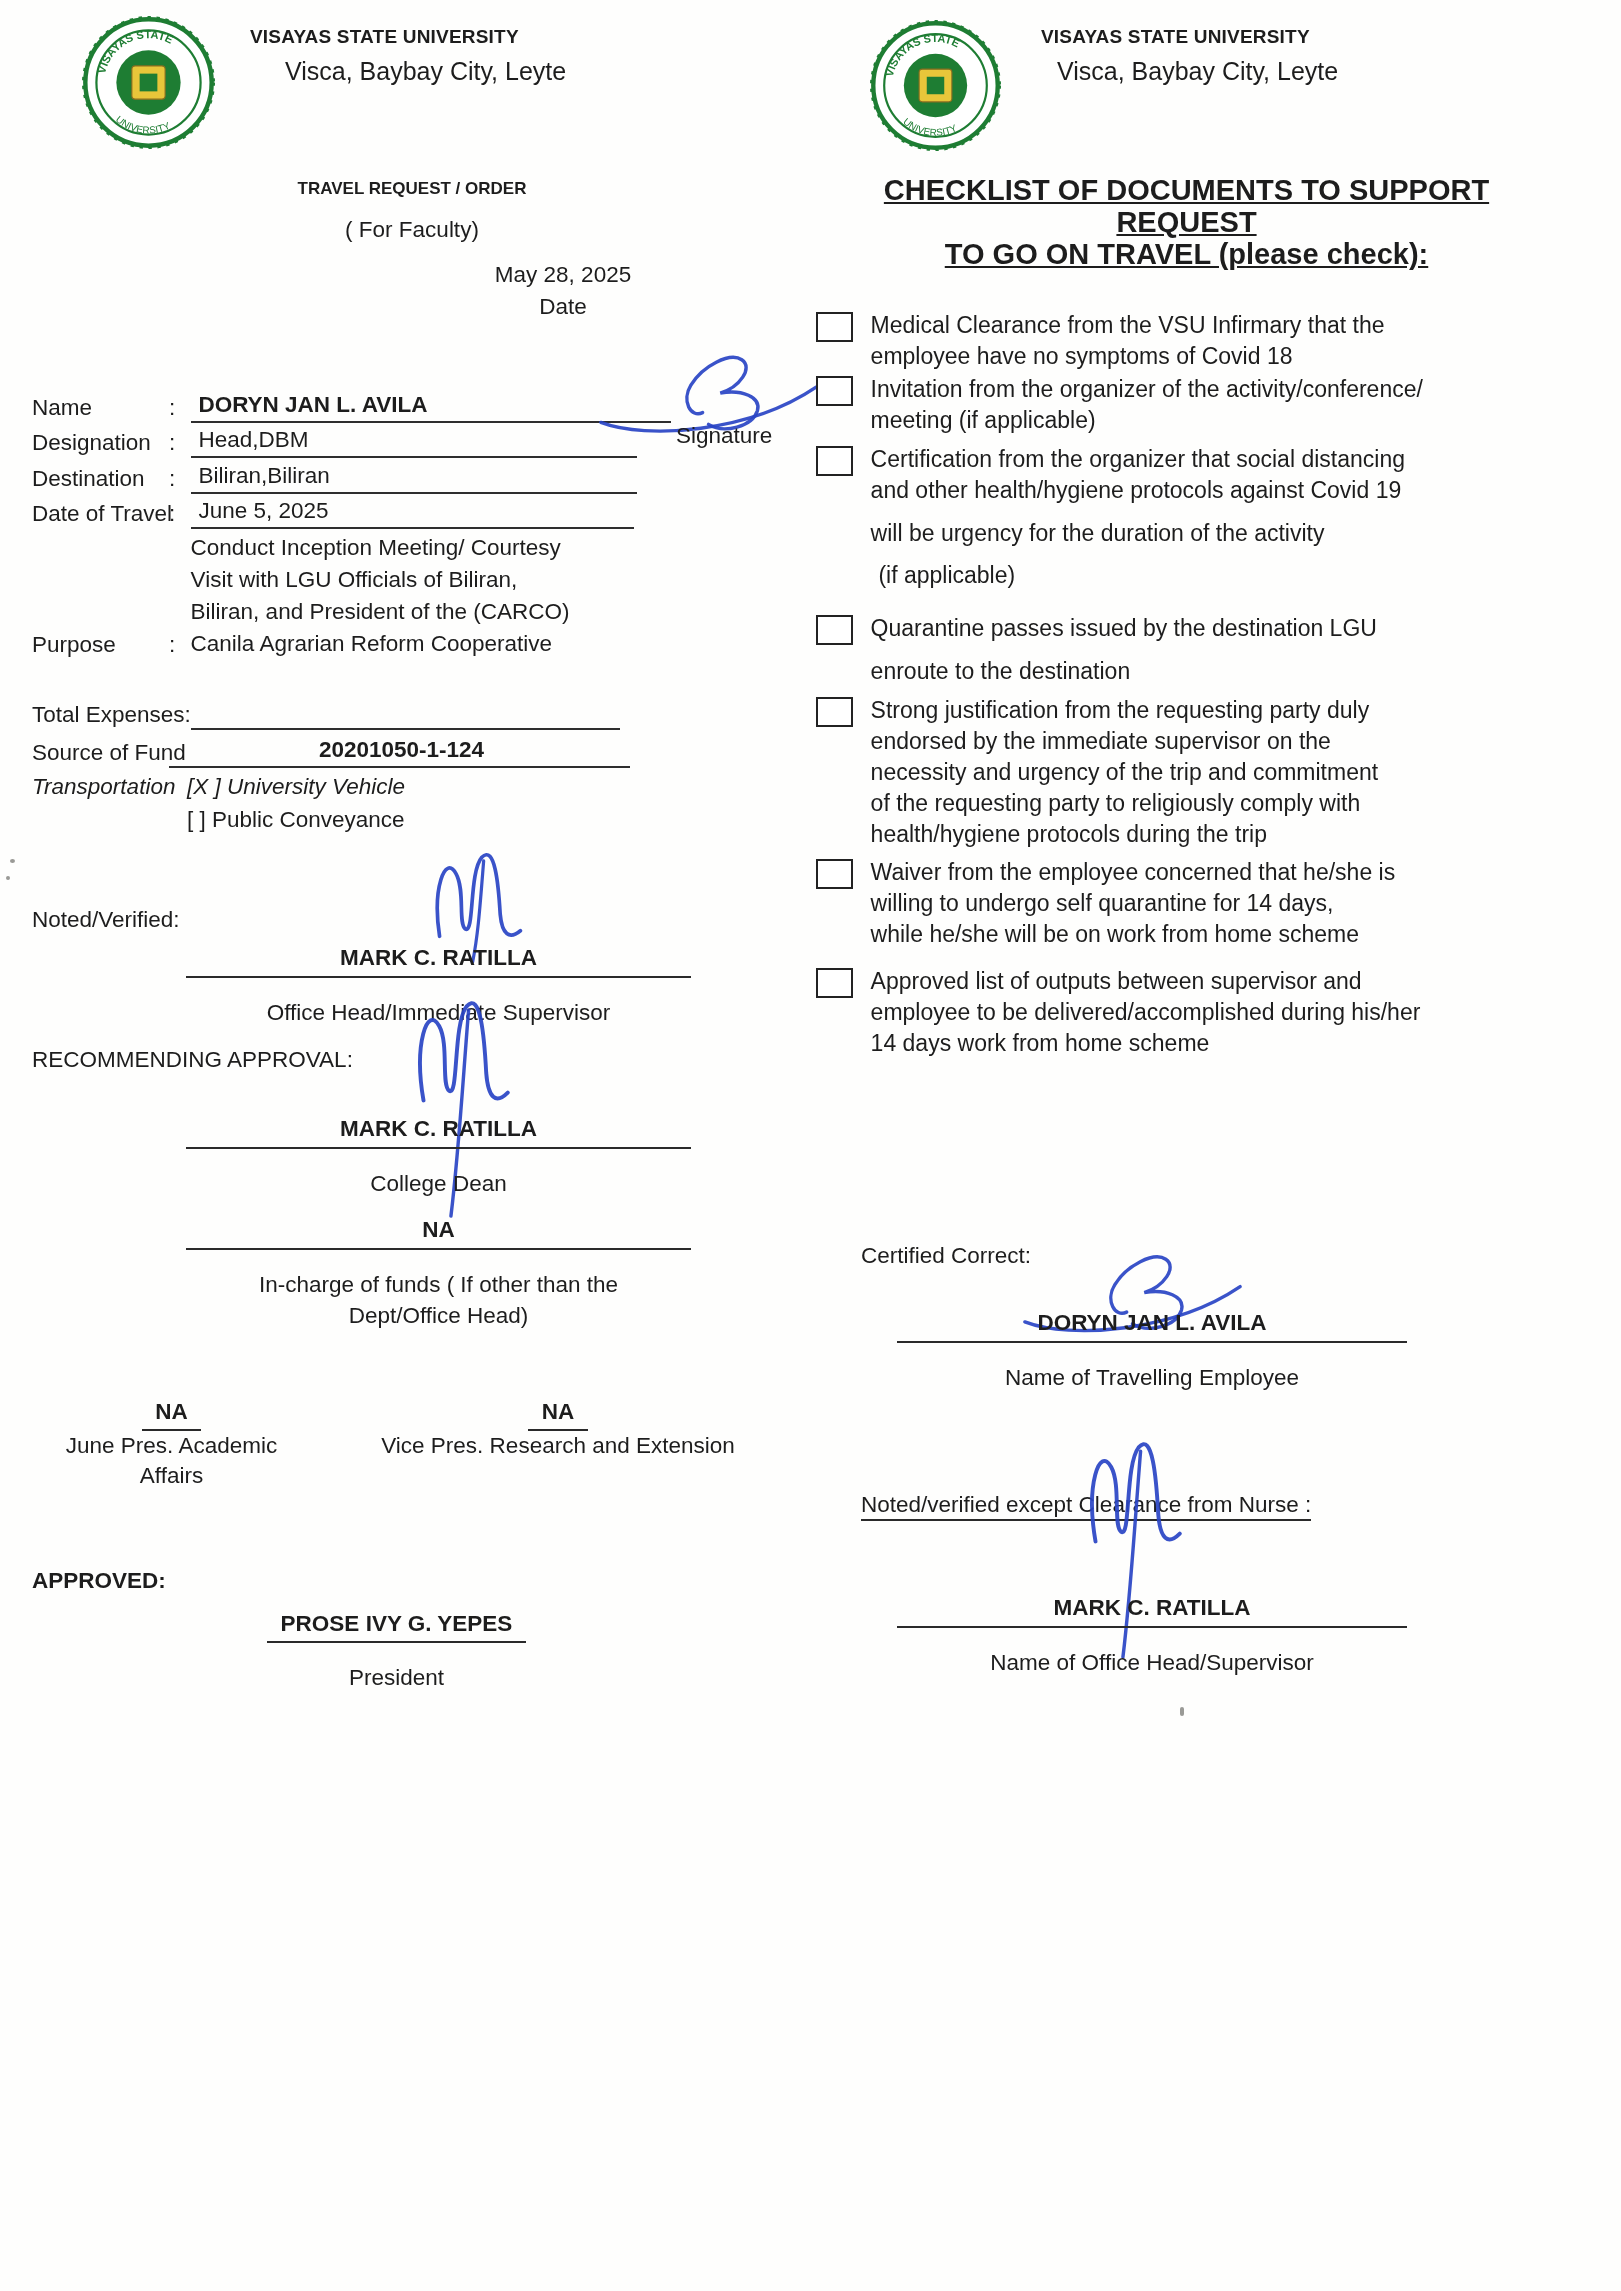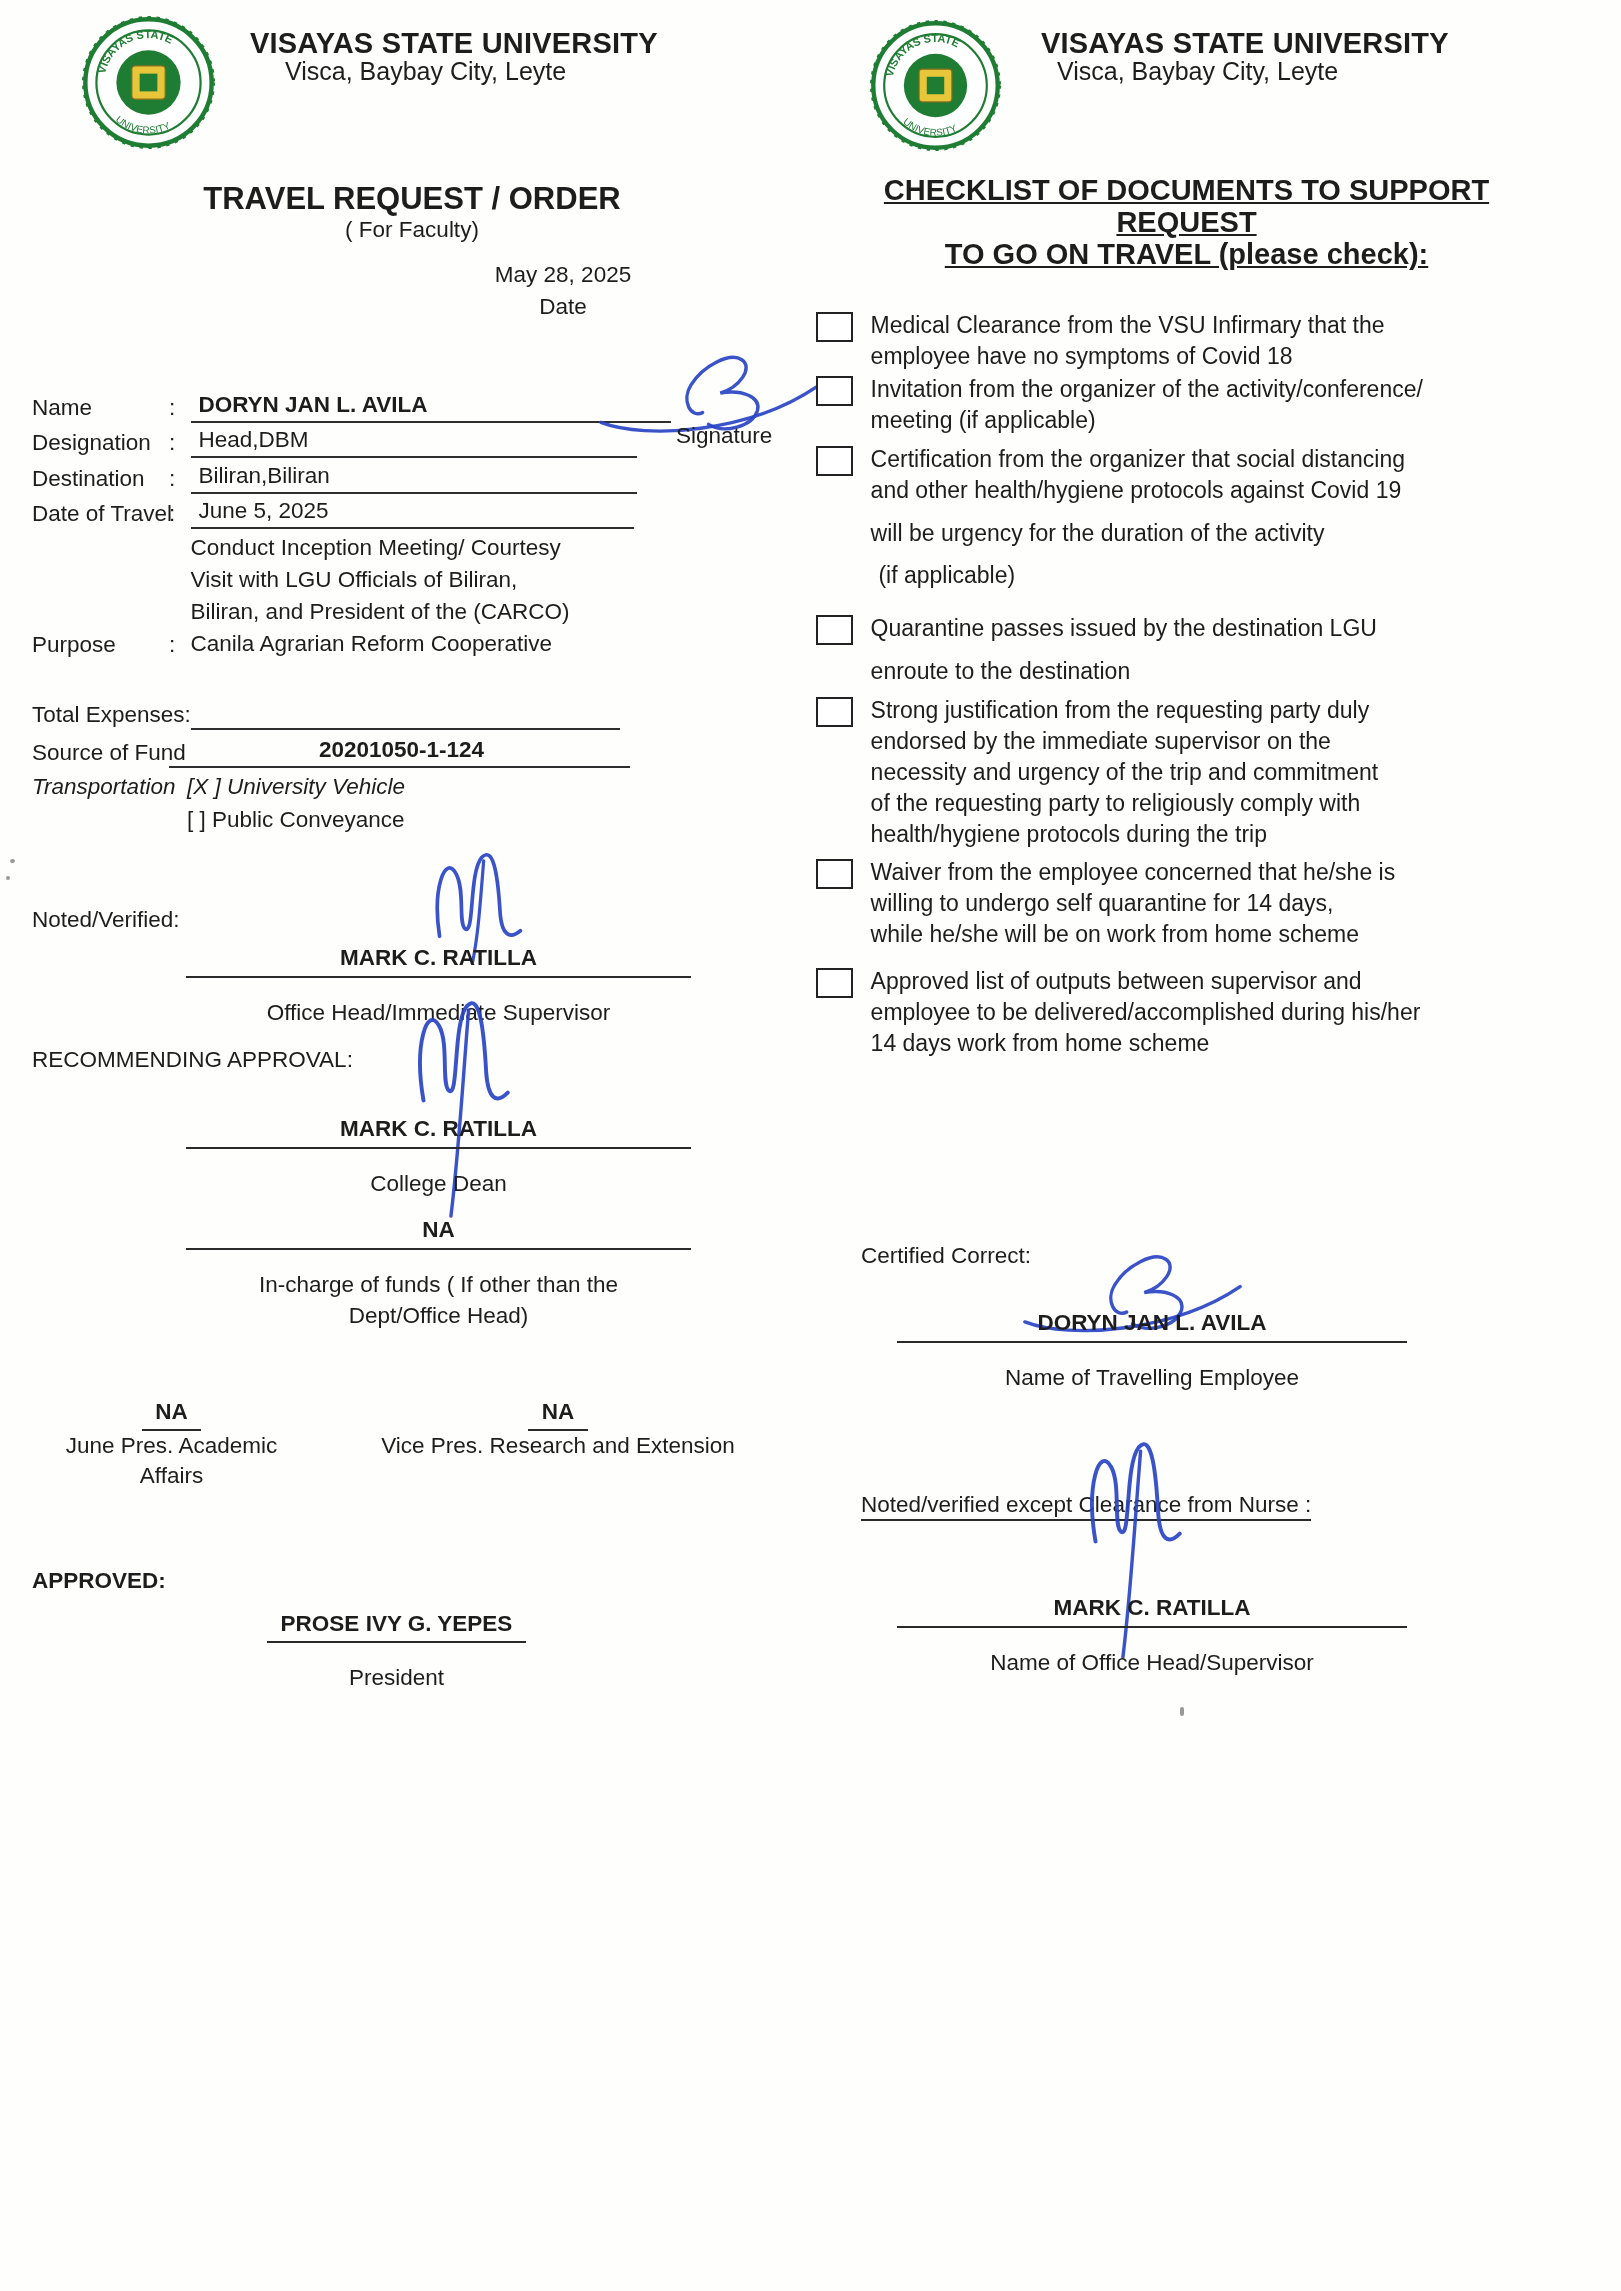--- a/index.html
+++ b/index.html
@@ -6,23 +6,23 @@
   html,body { background:#ffffff; }
   .sheet {
     position:relative; width:1621px; height:2292px; background:#fefefdff;
     font-family:"Liberation Sans", sans-serif; color:#1d1d1d;
     font-size:22.5px; line-height:1.35; overflow:hidden;
   }
   .abs { position:absolute; }
   .b { font-weight:700; }
   .i { font-style:italic; }
   .ctr { text-align:center; }
-  .h-uni { font-size:29px; font-weight:700; letter-spacing:0.2px; }
+  .h-uni { font-size:19px; font-weight:700; letter-spacing:0.2px; }
   .h-addr { font-size:25px;margin-left:10px; }
-  .h-title { font-size:31px; font-weight:700; }
+  .h-title { font-size:17px; font-weight:700; }
   .flbl { display:inline-block; width:137px; white-space:nowrap; vertical-align:bottom; }
   .flbl-wide { display:inline-block; width:155px; white-space:nowrap; vertical-align:bottom; }
   .fcolon { display:inline-block; width:21.6px; vertical-align:bottom; }
   .fval { display:inline-block; border-bottom:2px solid #2e2e2e; padding:0 3.9px 1px 7.8px;
           min-height:29px; vertical-align:bottom; white-space:nowrap; }
   .pval { display:inline-block; vertical-align:top; width:470px; }
   .pline { display:block; line-height:32px; }
   .sigblock { text-align:center; }
   .signame { font-weight:700; border-bottom:2px solid #2a2a2a; padding-bottom:2.9px; }
   .sigtitle { padding-top:20px; }

